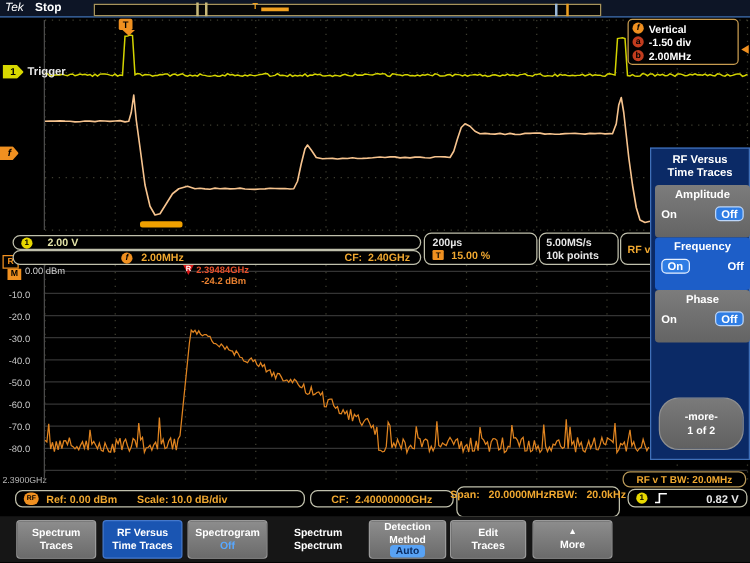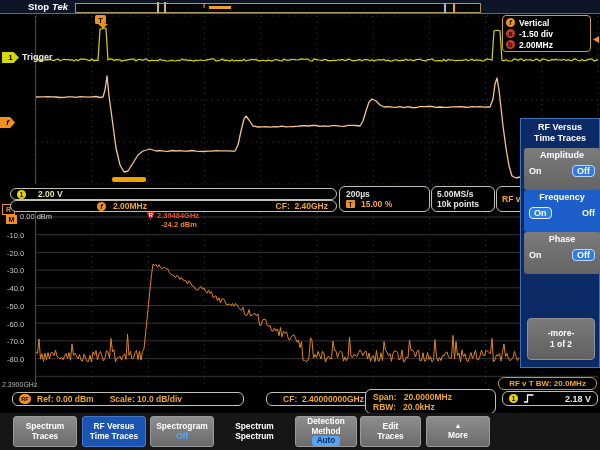--- a/index.html
+++ b/index.html
@@ -1,21 +1,21 @@
 <!DOCTYPE html>
 <html><head>
 <meta charset="utf-8">
 <style>
   html,body{margin:0;padding:0;background:#000;}
   #screen{position:relative;width:600px;height:450px;background:#000;overflow:hidden;
           font-family:"Liberation Sans", sans-serif;-webkit-font-smoothing:antialiased;}
   .abs{position:absolute;}
   
   #titlebar{left:0;top:0;width:600px;height:13px;background:#0d1526;border-bottom:1px solid #3e6fb0;}
-  #teklogo{left:4px;top:1px;color:#fff;font-size:9.5px;font-weight:bold;font-style:italic;margin-left:48px;}
+  #teklogo{left:4px;top:1px;color:#fff;font-size:9.5px;font-weight:normal;font-style:italic;}
   #acqstatus{left:28px;top:1px;color:#fff;font-size:9.5px;font-weight:bold;}
   #acqbar{left:75px;top:3px;width:404px;height:8px;border:1px solid #a8945c;background:#050505;}
   #acqbar .mk{position:absolute;}
   
   .cbadge{display:inline-flex;align-items:center;justify-content:center;border-radius:50%;
           color:#000;font-weight:bold;flex:none;}
   .pent{display:flex;align-items:center;justify-content:center;font-weight:bold;color:#000;
         clip-path:polygon(0 0,68% 0,100% 50%,68% 100%,0 100%);}
   
   #vpanel{left:502px;top:15px;width:89px;height:37px;border:1px solid #c89c50;border-radius:4px;
@@ -30,21 +30,21 @@
             border:1px solid #4070b8;box-sizing:border-box;z-index:4;}
   .smtitle{text-align:center;color:#fff;font-size:9px;font-weight:bold;line-height:11px;}
   .section{position:absolute;left:3px;width:70px;height:38px;border-radius:3px;padding:2px 3px;box-sizing:content-box;}
   .sec-gray{background:linear-gradient(#7c7c7c,#646464);}
   .sec-blue{background:#1d5ec8;}
   .sec-label{text-align:center;font-size:9px;font-weight:bold;color:#fff;}
   .onoff{display:flex;justify-content:space-between;align-items:center;margin-top:5px;
          padding:0 2px;font-size:9px;font-weight:bold;color:#fff;}
   .pill{background:#2f7de4;border:1px solid #bcd6fa;border-radius:4px;padding:0 4px;}
   #morebtn{position:absolute;left:6px;top:199px;width:66px;height:40px;background:linear-gradient(#7a7a7a,#606060);
-           border:1px solid #8f8f8f;border-radius:4px;color:#fff;font-size:8.5px;font-weight:bold;
+           border:1px solid #8f8f8f;border-radius:16px;color:#fff;font-size:8.5px;font-weight:bold;
            display:flex;flex-direction:column;align-items:center;justify-content:center;line-height:11px;}
   
   #menubar{left:0;top:413px;width:600px;height:37px;background:#161616;z-index:5;}
   .mbtn{position:absolute;top:3px;height:31px;border-radius:3px;background:linear-gradient(#8d8d8d,#6b6b6b);
         border:1px solid #9a9a9a;color:#fff;font-size:8.4px;font-weight:bold;display:flex;
         flex-direction:column;align-items:center;justify-content:center;line-height:1.18;text-align:center;box-sizing:border-box;}
   .mbtn-blue{background:#1a55b2;border-color:#4478cc;}
   .mbtn-flat{background:none;border:none;}
   .cyan{color:#58a8ff;}
   .autopill{background:#58a2f4;color:#0a2a5e;border-radius:3px;padding:0 5px;}
@@ -182,36 +182,36 @@
   </div>
   <div class="rbox" style="left:496px;top:186px;width:26px;height:26px;border-radius:6px 0 0 6px;padding-left:5px;font-size:8.5px;overflow:hidden;">
     <span class="orange" style="white-space:nowrap;">RF v</span>
   </div>
 
   <div class="rbox" style="left:12px;top:392px;width:232px;height:14px;padding:0 6px;font-size:8.5px;">
     <span class="cbadge" style="width:12px;height:10px;background:#f09020;font-size:5.5px;border-radius:5px;">RF</span>
     <span class="orange" style="margin-left:6px;">Ref: 0.00 dBm</span>
     <span class="orange" style="margin-left:16px;">Scale: 10.0 dB/div</span>
   </div>
-  <div class="rbox" style="left:248px;top:392px;width:115px;height:14px;justify-content:center;font-size:8.5px;margin-left:18px;">
+  <div class="rbox" style="left:248px;top:392px;width:115px;height:14px;justify-content:center;font-size:8.5px;">
     <span class="orange pre">CF:  2.40000000GHz</span>
   </div>
-  <div class="rbox" style="left:365px;top:389px;width:131px;height:25px;flex-direction:column;align-items:flex-start;justify-content:center;padding:0 7px;font-size:8.5px;">
+  <div class="rbox" style="left:365px;top:389px;width:131px;height:25px;flex-direction:row;align-items:flex-start;justify-content:center;padding:0 7px;font-size:8.5px;">
     <span class="orange pre">Span:   20.0000MHz</span>
     <span class="orange pre">RBW:   20.0kHz</span>
   </div>
   <div class="rbox" style="left:498px;top:377px;width:99px;height:13px;justify-content:center;font-size:8px;border-color:#b89858;">
     <span class="orange">RF v T BW: 20.0MHz</span>
   </div>
   <div class="rbox" style="left:502px;top:391px;width:96px;height:15px;padding:0 6px;font-size:9px;">
     <span class="cbadge" style="width:9px;height:9px;background:#e8d800;font-size:6.5px;">1</span>
     <svg width="12" height="11" viewBox="0 0 12 11" style="margin-left:5px;">
       <path d="M1 9 H4.5 V2 H10.5" stroke="#fff" fill="none" stroke-width="1.3"></path>
     </svg>
-    <span class="white" style="margin-left:auto;">2.18 V</span>
+    <span class="white" style="margin-left:auto;">0.82 V</span>
   </div>
 
   <div id="sidemenu" class="abs">
     <div style="margin-top:3px;">
       <div class="smtitle">RF Versus</div>
       <div class="smtitle">Time Traces</div>
     </div>
     <div class="section sec-gray" style="top:29px;">
       <div class="sec-label">Amplitude</div>
       <div class="onoff">

